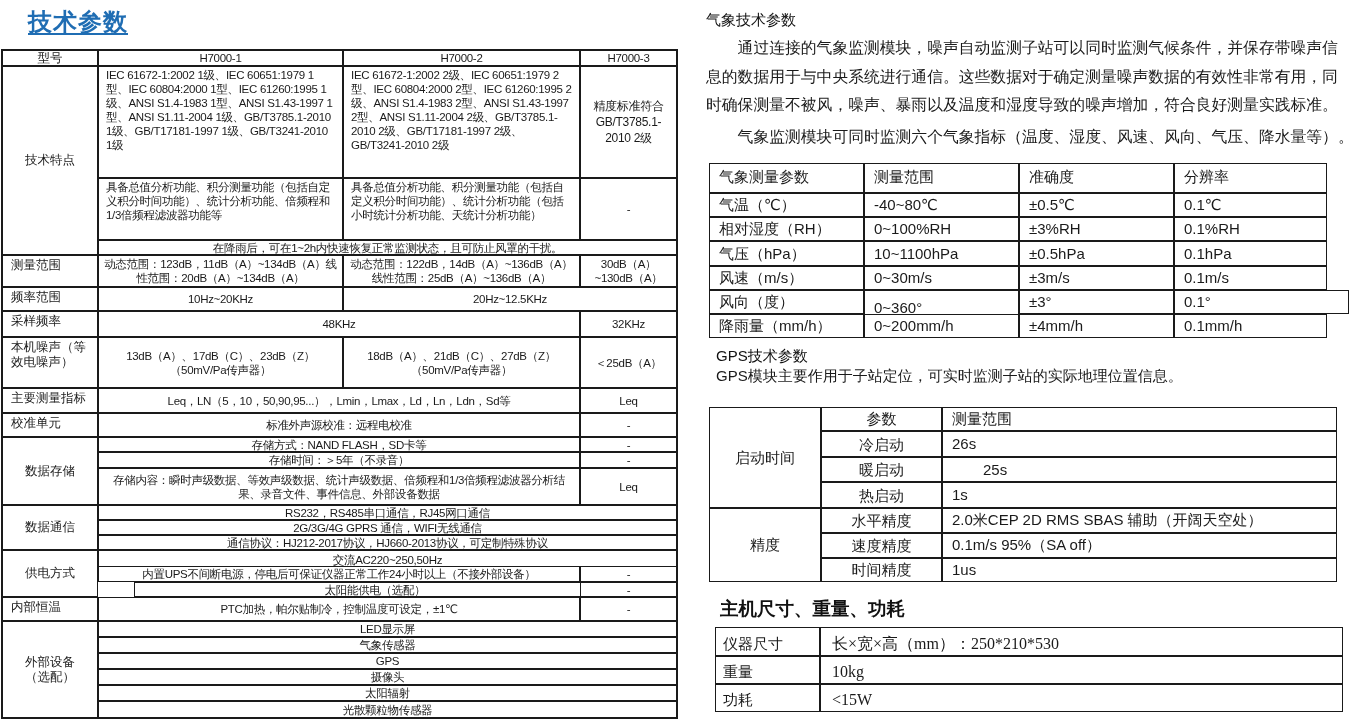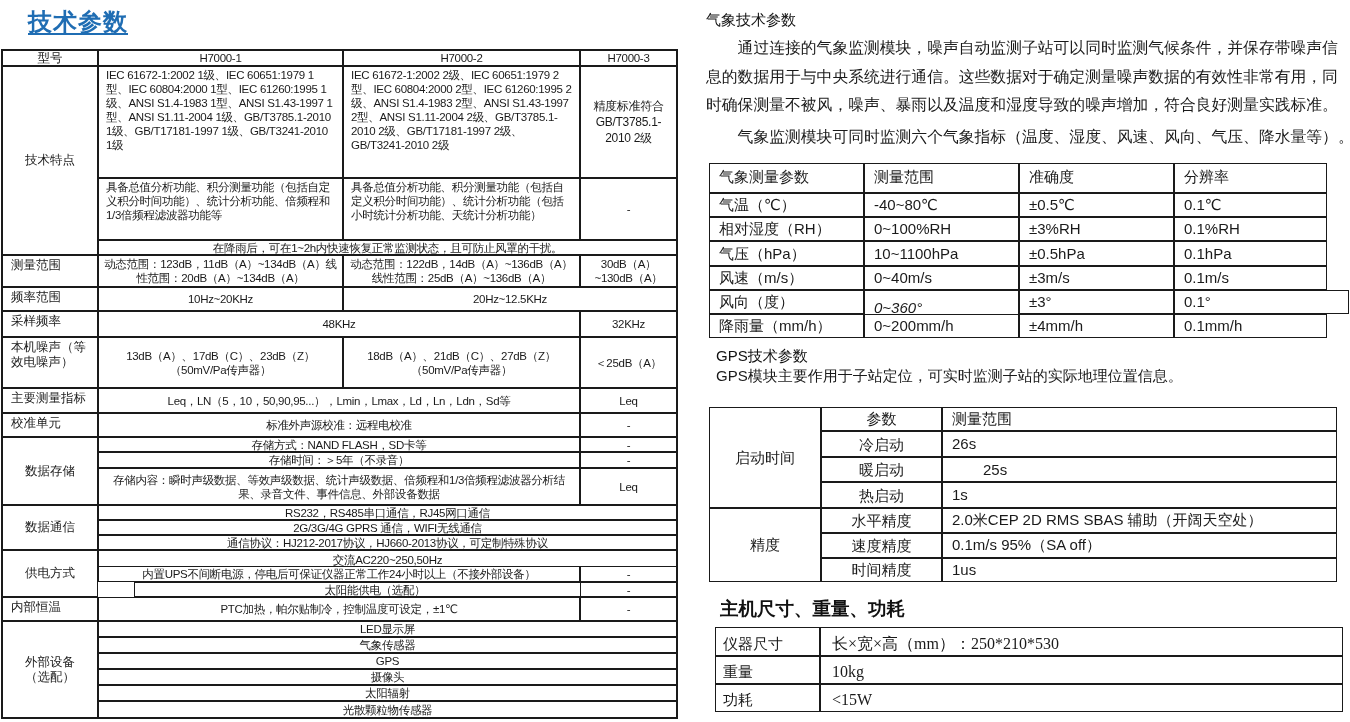--- a/index.html
+++ b/index.html
@@ -139,26 +139,26 @@
   <div class="rcell" style="left:864px;top:217px;width:155px;height:24px;">0~100%RH</div>
   <div class="rcell" style="left:1019px;top:217px;width:155px;height:24px;">±3%RH</div>
   <div class="rcell" style="left:1174px;top:217px;width:153px;height:24px;">0.1%RH</div>
 
   <div class="rcell" style="left:709px;top:241px;width:155px;height:25px;">气压（hPa）</div>
   <div class="rcell" style="left:864px;top:241px;width:155px;height:25px;">10~1100hPa</div>
   <div class="rcell" style="left:1019px;top:241px;width:155px;height:25px;">±0.5hPa</div>
   <div class="rcell" style="left:1174px;top:241px;width:153px;height:25px;">0.1hPa</div>
 
   <div class="rcell" style="left:709px;top:266px;width:155px;height:24px;">风速（m/s）</div>
-  <div class="rcell" style="left:864px;top:266px;width:155px;height:24px;">0~40m/s</div>
+  <div class="rcell" style="left:864px;top:266px;width:155px;height:24px;">0~30m/s</div>
   <div class="rcell" style="left:1019px;top:266px;width:155px;height:24px;">±3m/s</div>
   <div class="rcell" style="left:1174px;top:266px;width:153px;height:24px;">0.1m/s</div>
 
   <div class="rcell" style="left:709px;top:290px;width:155px;height:24px;">风向（度）</div>
-  <div class="rcell" style="left:864px;top:290px;width:155px;height:36px;font-style:italic;">0~360°</div>
+  <div class="rcell" style="left:864px;top:290px;width:155px;height:36px;">0~360°</div>
   <div class="rcell" style="left:1019px;top:290px;width:155px;height:24px;">±3°</div>
   <div class="rcell" style="left:1174px;top:290px;width:175px;height:24px;">0.1°</div>
 
   <div class="rcell" style="left:709px;top:314px;width:155px;height:24px;">降雨量（mm/h）</div>
   <div class="rcell" style="left:864px;top:314px;width:155px;height:24px;">0~200mm/h</div>
   <div class="rcell" style="left:1019px;top:314px;width:155px;height:24px;">±4mm/h</div>
   <div class="rcell" style="left:1174px;top:314px;width:153px;height:24px;">0.1mm/h</div>
 </div>
 
 <div class="abs h-sub" style="left:716px;top:347px;">GPS技术参数</div>

